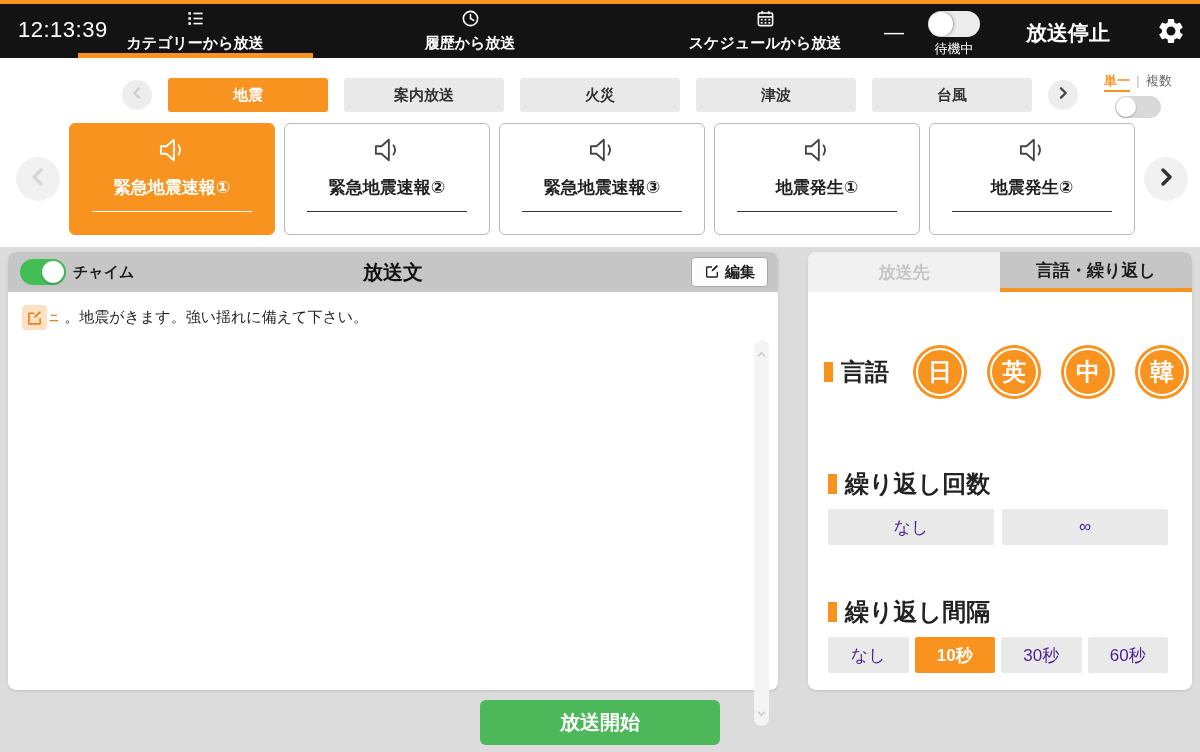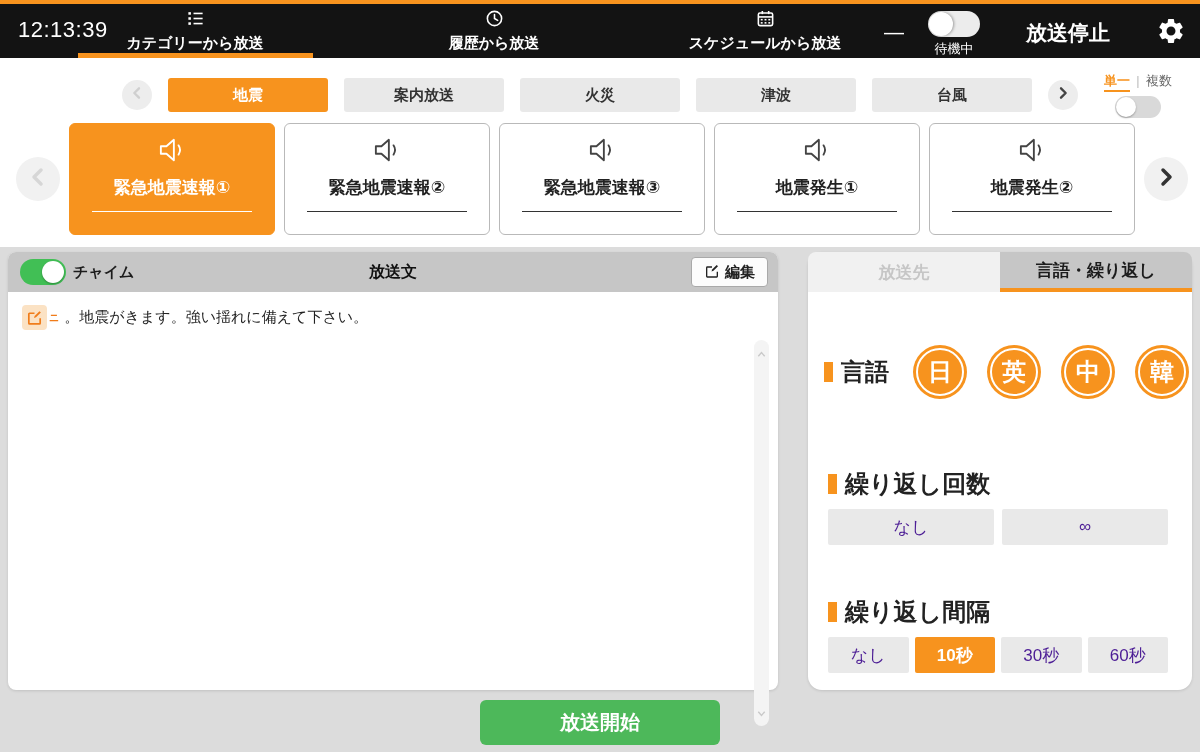--- a/index.html
+++ b/index.html
@@ -55,36 +55,36 @@
   .msg-card.selected .uline { border-color:#fff; }
 
   
   .panel { position:absolute; background:#fff; border-radius:8px; box-shadow:0 1px 3px rgba(0,0,0,.12); }
   .bpanel { left:8px; top:252px; width:770px; height:438px; }
   .bpanel-head { height:40px; background:#c6c6c6; border-radius:8px 8px 0 0; position:relative; display:flex; align-items:center; }
   .chime { display:flex; align-items:center; gap:7px; margin-left:12px; }
   .chime-toggle { width:46px; height:26px; background:#41bf55; border-radius:13px; position:relative; cursor:pointer; }
   .chime-toggle .knob { position:absolute; right:2px; top:2px; width:22px; height:22px; background:#fff; border-radius:50%; box-shadow:0 1px 2px rgba(0,0,0,.3); }
   .chime-label { font-size:15px; font-weight:bold; color:#1c1c1c; }
-  .bpanel-title { position:absolute; left:0; right:0; text-align:center; font-size:16px; font-weight:bold; color:#111; pointer-events:none; }
+  .bpanel-title { position:absolute; left:0; right:0; text-align:center; font-size:20px; font-weight:bold; color:#111; pointer-events:none; }
   .edit-btn { position:absolute; right:10px; top:5px; height:30px; padding:8px 12px; background:#fcfcfc; border:1px solid #a9a9a9; border-radius:4px; display:flex; align-items:center; gap:5px; font-family:inherit; font-size:15px; font-weight:bold; color:#222; cursor:pointer; }
   .edit-btn svg { width:16px; height:16px; }
   .bpanel-body { position:relative; height:398px; padding:13px 34px 0 14px; }
   .msg-line { display:flex; align-items:center; font-size:15px; color:#222; }
   .token-chip { width:25px; height:25px; background:#fbe2c4; border-radius:4px; display:flex; align-items:center; justify-content:center; color:#f07c1a; margin-right:2px; flex:none; }
   .token-chip svg { width:17px; height:17px; }
   .token-mark { color:#f07c1a; font-size:10px; font-weight:bold; margin-right:5px; }
   .vscroll { position:absolute; right:9px; top:48px; width:15px; height:386px; background:#f4f4f4; border-radius:8px; display:flex; flex-direction:column; justify-content:space-between; align-items:center; padding:4px 0; cursor:pointer; }
   .vscroll svg { width:11px; height:8px; }
 
   
   .start-btn { position:absolute; left:480px; top:700px; width:240px; height:45px; background:#4db85a; border:none; border-radius:6px; color:#fff; font-family:inherit; font-size:20px; font-weight:bold; cursor:pointer; }
 
   
-  .spanel { left:808px; top:252px; width:384px; height:438px;border-radius:14px; }
+  .spanel { left:808px; top:252px; width:384px; height:438px; }
   .stabs { display:flex; height:40px; border-radius:8px 8px 0 0; overflow:hidden; }
   .stab { flex:1; display:flex; align-items:center; justify-content:center; font-size:17px; font-weight:bold; cursor:pointer; }
   .stab.inactive { background:#f1f1f1; color:#c6c6c6; }
   .stab.active { background:#c6c6c6; color:#1c1c1c; border-bottom:4px solid #f7931e; }
   .sbody { position:relative; height:398px; }
   .sec-label { display:flex; align-items:center; gap:8px; font-size:24px; font-weight:bold; color:#222; }
   .bullet { width:9px; height:20px; background:#f7931e; flex:none; }
   .lang-row { position:absolute; top:53px; left:16px; display:flex; align-items:center; gap:20px; }
   .lang-row .sec-label { margin-right:4px; }
   .lang-circle { width:54px; height:54px; border-radius:50%; background:#f7931e; color:#fff; font-size:24px; font-weight:bold; display:flex; align-items:center; justify-content:center; position:relative; cursor:pointer; flex:none; }
@@ -110,21 +110,21 @@
           <rect x="9.5" y="4.6" width="11.5" height="2"></rect>
           <rect x="3" y="10.4" width="3.2" height="3.2"></rect>
           <rect x="9.5" y="11" width="11.5" height="2"></rect>
           <rect x="3" y="16.8" width="3.2" height="3.2"></rect>
           <rect x="9.5" y="17.4" width="11.5" height="2"></rect>
         </svg>
     </span>
     <span class="ttl">カテゴリーから放送</span>
   </div>
 
-  <div class="top-tab" style="left:384px;">
+  <div class="top-tab" style="left:360px;">
     <span>
       <svg viewBox="0 0 24 24" width="19" height="19">
           <circle cx="12" cy="12" r="9" fill="none" stroke="#fff" stroke-width="2"></circle>
           <path d="M12 7 v5 l4 2.4" fill="none" stroke="#fff" stroke-width="2" stroke-linecap="round"></path>
         </svg>
     </span>
     <span class="ttl">履歴から放送</span>
   </div>
 
   <div class="top-tab" style="left:655px;">

